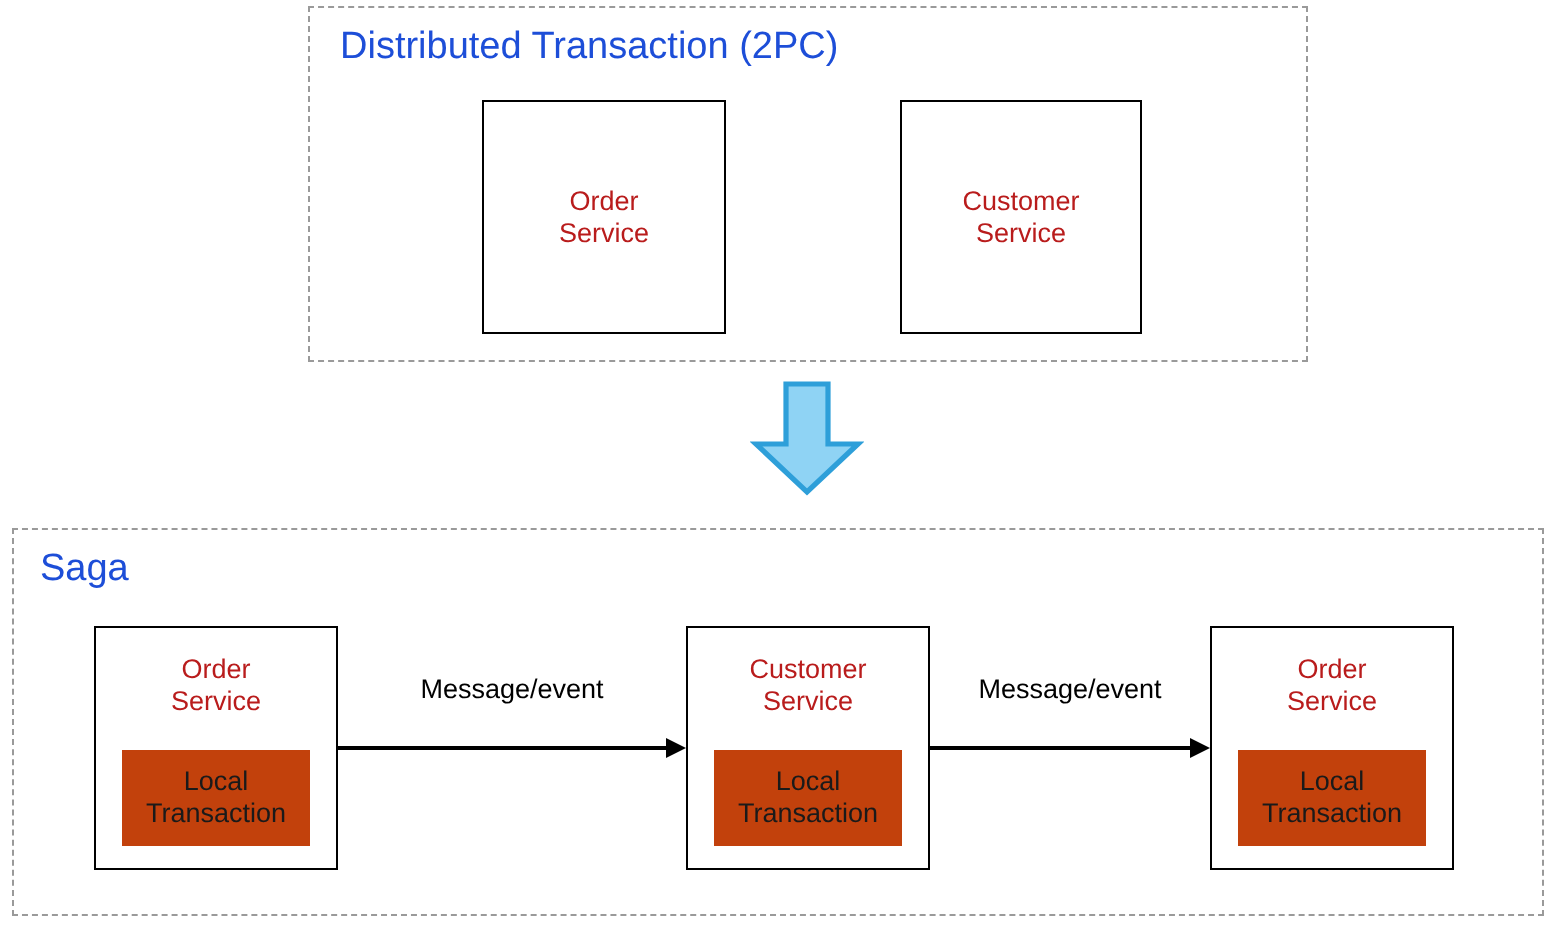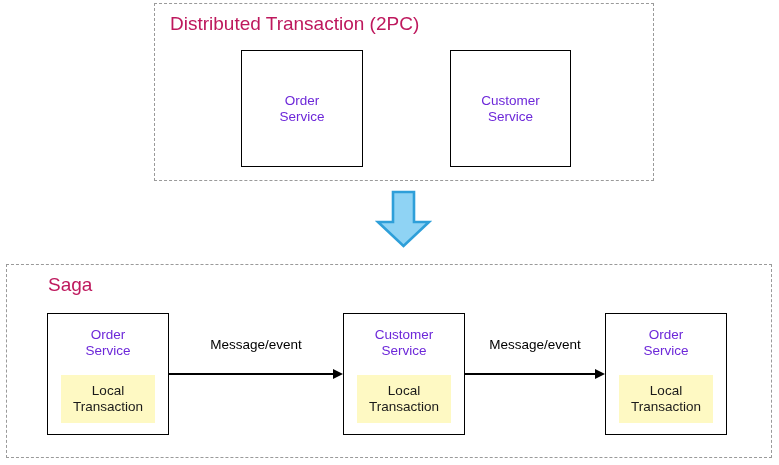--- a/index.html
+++ b/index.html
@@ -21,57 +21,57 @@
   .group {
     position: absolute;
     border: 1px dashed #9a9a9a;
     background: transparent;
     box-sizing: border-box;
   }
   .group-title {
     position: absolute;
     font-size: 19px;
     line-height: 22px;
-    color: #be185d;
+    color: #1d4ed8;
     white-space: nowrap;
   }
 
   
   .service-box {
     position: absolute;
     border: 1.6px solid #000000;
     background: #ffffff;
     box-sizing: border-box;
   }
   .service-label {
     position: absolute;
     left: 0;
     right: 0;
     text-align: center;
     font-size: 13.5px;
     line-height: 16px;
-    color: #6d28d9;
+    color: #b91c1c;
     white-space: pre-line;
   }
   .service-box.top .service-label {
     top: 50%;
     transform: translateY(-50%);
   }
   .service-box.saga .service-label {
     top: 13px;
   }
 
   
   .local-tx {
     position: absolute;
     left: 13px;
     right: 13px;
     top: 61px;
     height: 48px;
-    background: #fef9c3;
+    background: #c2410c;
     display: flex;
     align-items: center;
     justify-content: center;
     box-sizing: border-box;
   }
   .local-tx span {
     text-align: center;
     font-size: 13.5px;
     line-height: 16px;
     color: #1a1a1a;
@@ -133,21 +133,21 @@
   </div>
 
   <div class="big-arrow" style="left:375px; top:190px; width:57px; height:58px;">
     <svg width="57" height="58" viewBox="0 0 57 58" xmlns="http://www.w3.org/2000/svg">
       <polygon points="18,2 39,2 39,32 54,32 28.5,56 3,32 18,32" fill="#8fd3f4" stroke="#2e9fd9" stroke-width="2.6" stroke-linejoin="miter"></polygon>
     </svg>
   </div>
 
   <div class="group" style="left:6px; top:264px; width:766px; height:194px;"></div>
 
-  <div class="group-title" style="left:20px; top:274px;margin-left:28px;">Saga</div>
+  <div class="group-title" style="left:20px; top:274px;">Saga</div>
 
   <div class="service-box saga" style="left:47px; top:313px; width:122px; height:122px;">
     <div class="service-label">Order
 Service</div>
     <div class="local-tx">
       <span>Local
 Transaction</span>
     </div>
   </div>
 

